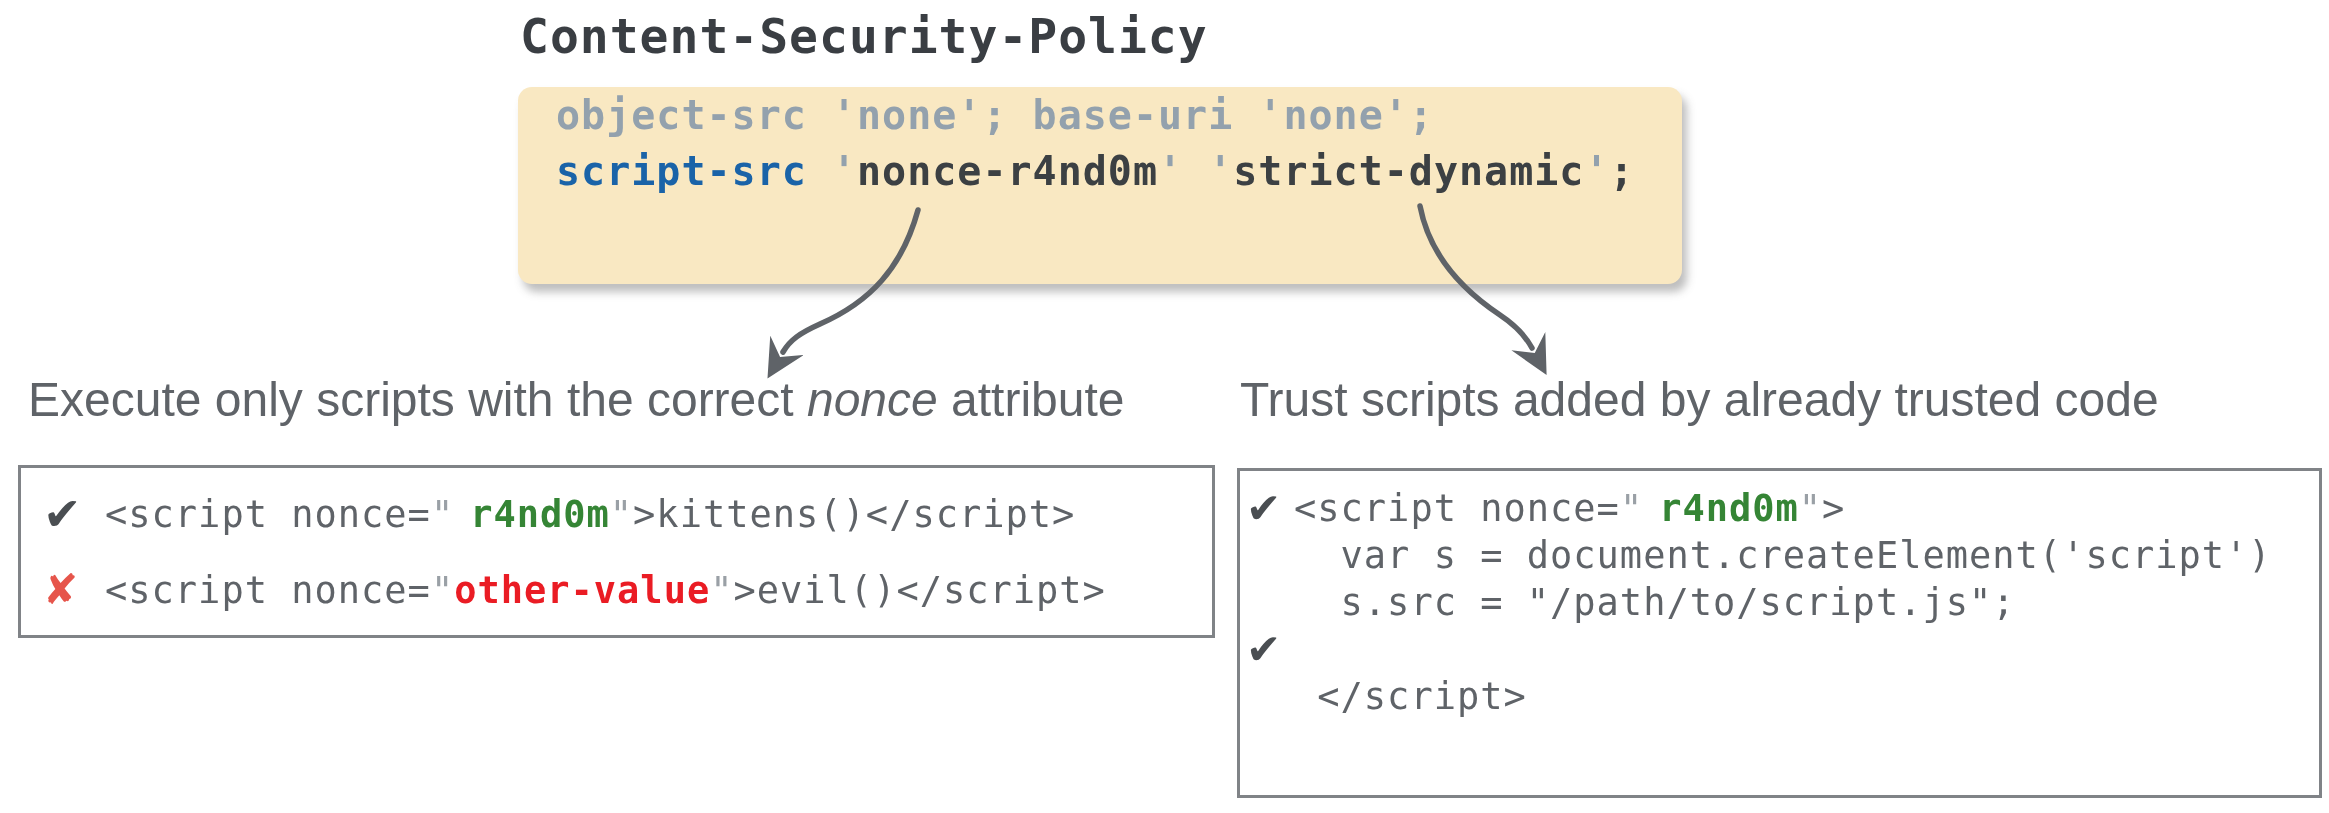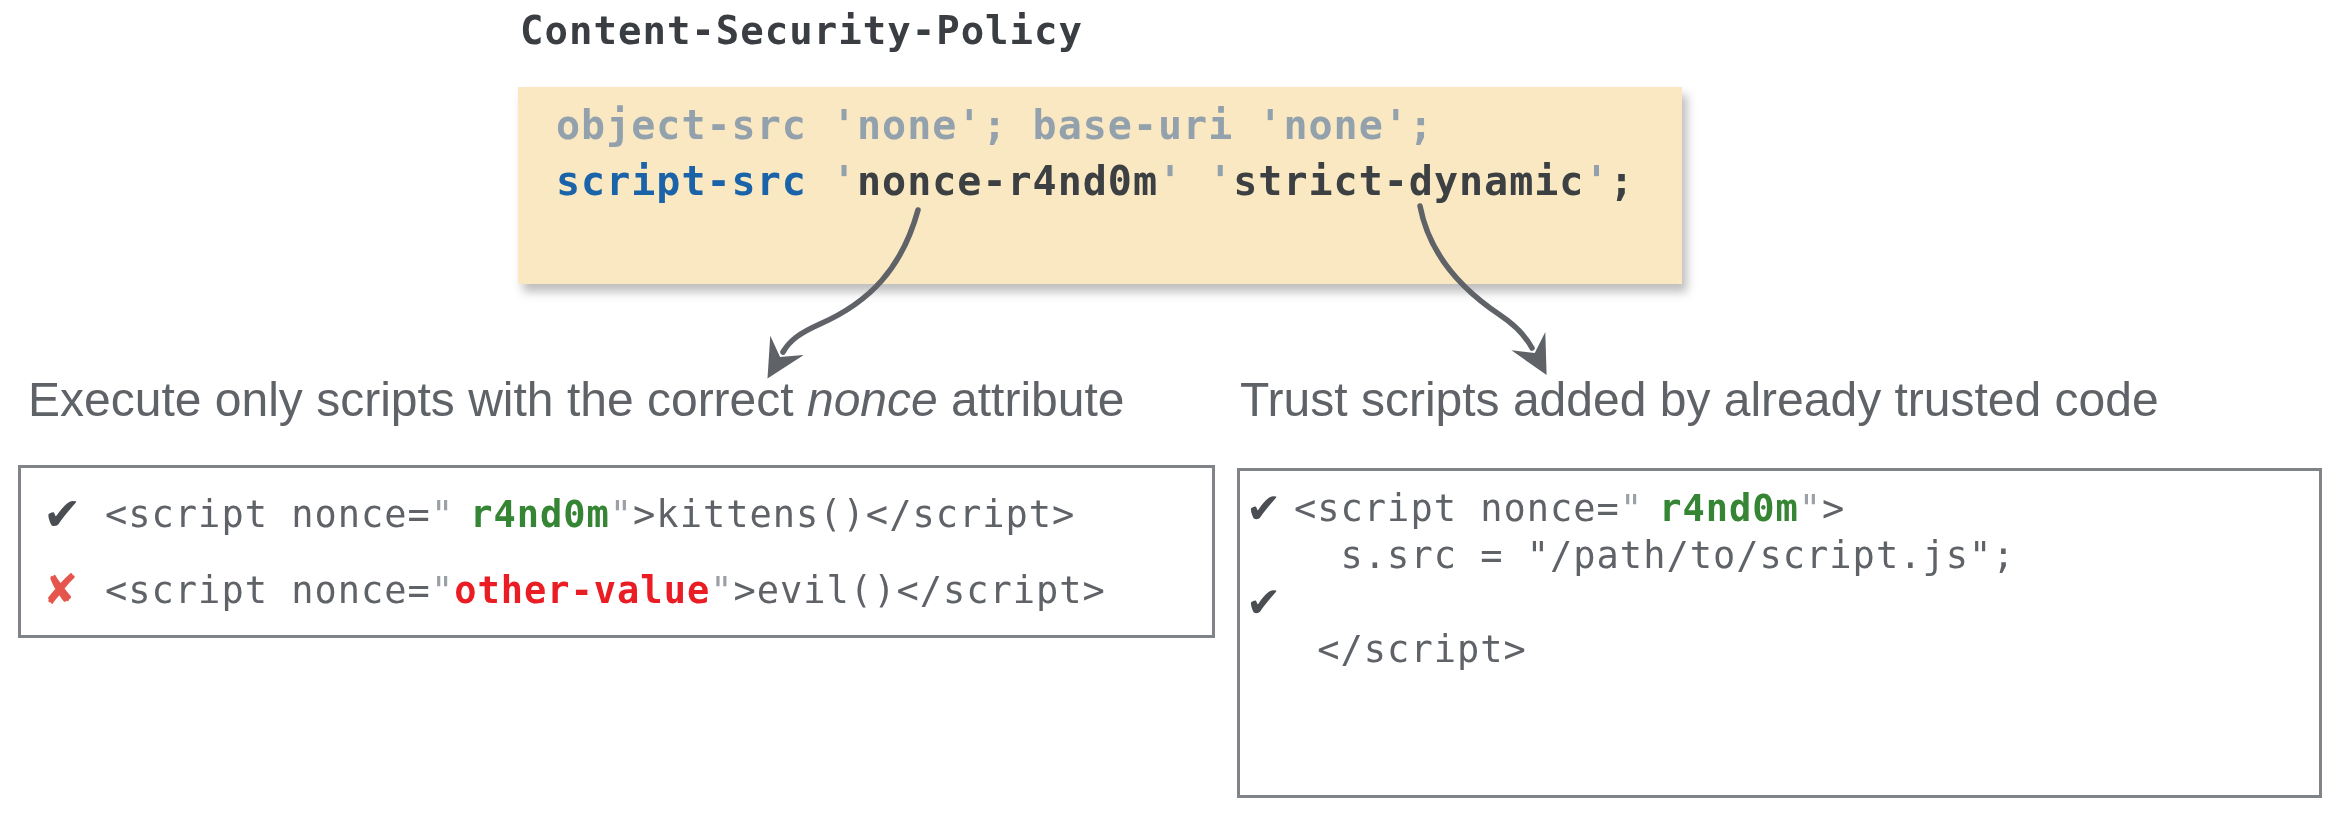--- a/index.html
+++ b/index.html
@@ -7,32 +7,33 @@
     position:relative;
     width:2329px;height:813px;
     background:#ffffff;
     overflow:hidden;
     font-family:"Liberation Sans",sans-serif;
   }
   
   .title{
     position:absolute;left:520px;top:8px;
     font-family:"DejaVu Sans Mono",monospace;
-    font-weight:bold;font-size:39px;letter-spacing:1px;
+    font-weight:bold;font-size:48px;letter-spacing:1px;
     color:var(--title-text,#3a3e43);
     white-space:pre;
   }
   
   .policy-box{
     position:absolute;left:518px;top:87px;width:1164px;height:197px;
     box-sizing:border-box;
     background:var(--policy-bg,#f9e8c2);
     box-shadow:5px 8px 9px rgba(70,70,70,0.35);
-    padding:10px 0 0 38px;
+    padding:0 0 0 38px;
     z-index:1;
+    border-radius:14px;
   }
   .policy-line{
     font-family:"DejaVu Sans Mono",monospace;
     font-weight:bold;font-size:40px;line-height:56px;letter-spacing:1px;
     white-space:pre;
   }
   .policy-muted{color:var(--policy-muted,#93a1ad);}
   .policy-directive{color:var(--policy-directive-blue,#1a63a8);}
   .policy-dark{color:var(--policy-dark,#3c4043);text-align:center;}
   .policy-quote{color:var(--policy-muted,#93a1ad);}
@@ -116,20 +117,24 @@
     </div>
   </div>
 
   <div class="example-box" id="right-example">
     <div class="rrow">
       <span class="gutter"><span class="check">✔</span></span>
       <span class="code-line"><span>&lt;script nonce=</span><span class="q">"</span><span class="val-green">r4nd0m</span><span class="q">"</span><span>&gt;</span></span>
     </div>
     <div class="rrow">
       <span class="gutter"></span>
+      <span class="code-line">  var s = document.createElement('script')</span>
+    </div>
+    <div class="rrow">
+      <span class="gutter"></span>
       <span class="code-line">  s.src = "/path/to/script.js";</span>
     </div>
     <div class="rrow">
       <span class="gutter"><span class="check">✔</span></span>
     </div>
     <div class="rrow">
       <span class="gutter"></span>
       <span class="code-line"> &lt;/script&gt;</span>
     </div>
   </div>

